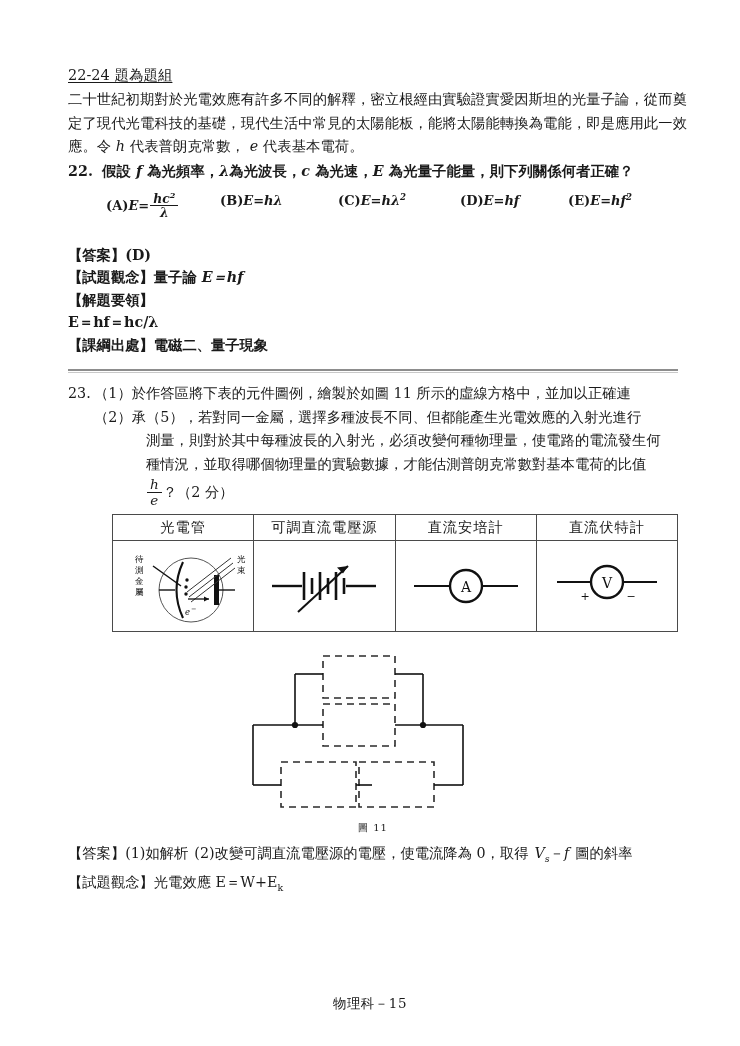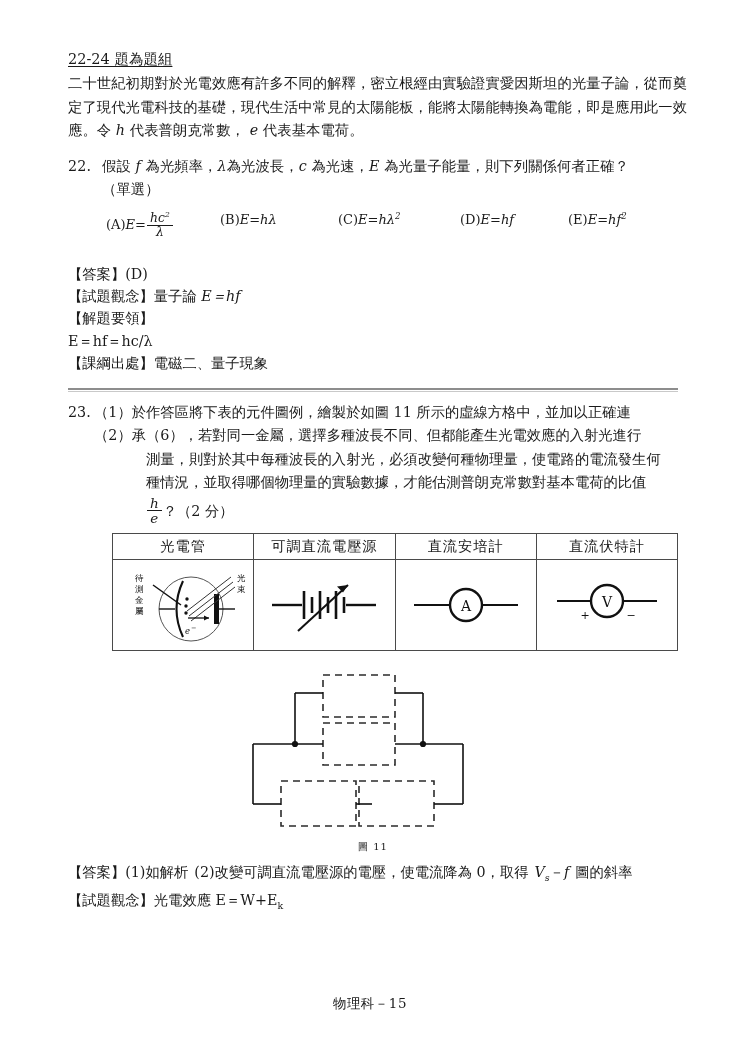--- a/index.html
+++ b/index.html
@@ -15,21 +15,21 @@
   }
   .page {
     position: absolute;
     left: 0; top: 0;
     width: 740px;
     height: 1046px;
   }
   .content {
     position: absolute;
     left: 68px;
-    top: 48px;
+    top: 64px;
     width: 610px;
   }
 
   
   .line {
     font-size: 14.3px;
     line-height: 23.5px;
     letter-spacing: 0.1px;
     white-space: nowrap;
   }
@@ -55,21 +55,21 @@
     line-height: 1.06;
     font-size: 0.95em;
     margin: 0 1px;
     position: relative;
     top: -1px;
   }
   .frac .num { display: block; padding: 0 3px; }
   .frac .den { display: block; padding: 0 3px; border-top: 1px solid #1a1a1a; }
 
   
-  .q22-stem { margin-top: 12px; }
+  .q22-stem { margin-top: 1px; font-weight: bold; }
   .q22-num {
     display: inline-block;
     width: 34px;
   }
   .indent1 { padding-left: 34px; }
   .options {
     margin-top: 9px;
     padding-left: 38px;
     font-size: 13px;
     position: relative;
@@ -171,21 +171,20 @@
     <div>
       <div class="line">二十世紀初期對於光電效應有許多不同的解釋，密立根經由實驗證實愛因斯坦的光量子論，從而奠</div>
       <div class="line">定了現代光電科技的基礎，現代生活中常見的太陽能板，能將太陽能轉換為電能，即是應用此一效</div>
       <div class="line">應。令 <span class="it">h</span> 代表普朗克常數， <span class="it">e</span> 代表基本電荷。</div>
     </div>
 
     <div class="q22-stem">
       <div class="line">
         <span class="q22-num">22.</span><span>假設 </span><span class="it">f</span><span> 為光頻率，</span><span class="it">λ</span><span>為光波長，</span><span class="it">c</span><span> 為光速，</span><span class="it">E</span><span> 為光量子能量，則下列關係何者正確？</span>
       </div>
-      <div class="line indent1">（單選）</div>
 
       <div class="options">
         <span class="opt opt-a">
           <span>(A)</span><span class="it">E=</span><span class="frac"><span class="num"><span>hc</span><span class="sup">2</span></span><span class="den">λ</span></span>
         </span>
         <span class="opt opt-b">
           <span>(B)</span><span class="it"><span>E=</span><span>hλ</span><span class="sup"></span></span>
         </span>
         <span class="opt opt-c">
           <span>(C)</span><span class="it"><span>E=</span><span>hλ</span><span class="sup">2</span></span>
@@ -217,21 +216,21 @@
 
     <div class="q23">
       <div class="q23-row">
         <span class="q23-num">23.</span>
         <span class="q23-body">
           <span>（1）</span><span>於作答區將下表的元件圖例，繪製於如圖 11 所示的虛線方格中，並加以正確連</span>
         </span>
       </div>
 
       <div class="q23-sub">
-        <span>（2）</span><span>承（6），若對同一金屬，選擇多種波長不同、但都能產生光電效應的入射光進行</span>
+        <span>（2）</span><span>承（5），若對同一金屬，選擇多種波長不同、但都能產生光電效應的入射光進行</span>
         <div class="q23-cont">測量，則對於其中每種波長的入射光，必須改變何種物理量，使電路的電流發生何</div>
         <div class="q23-cont">種情況，並取得哪個物理量的實驗數據，才能估測普朗克常數對基本電荷的比值</div>
         <div class="frac-line">
           <span class="frac"><span class="num">h</span><span class="den">e</span></span><span>？（2 分）</span>
         </div>
       </div>
     </div>
 
     <table class="comp-table">
       <thead>

